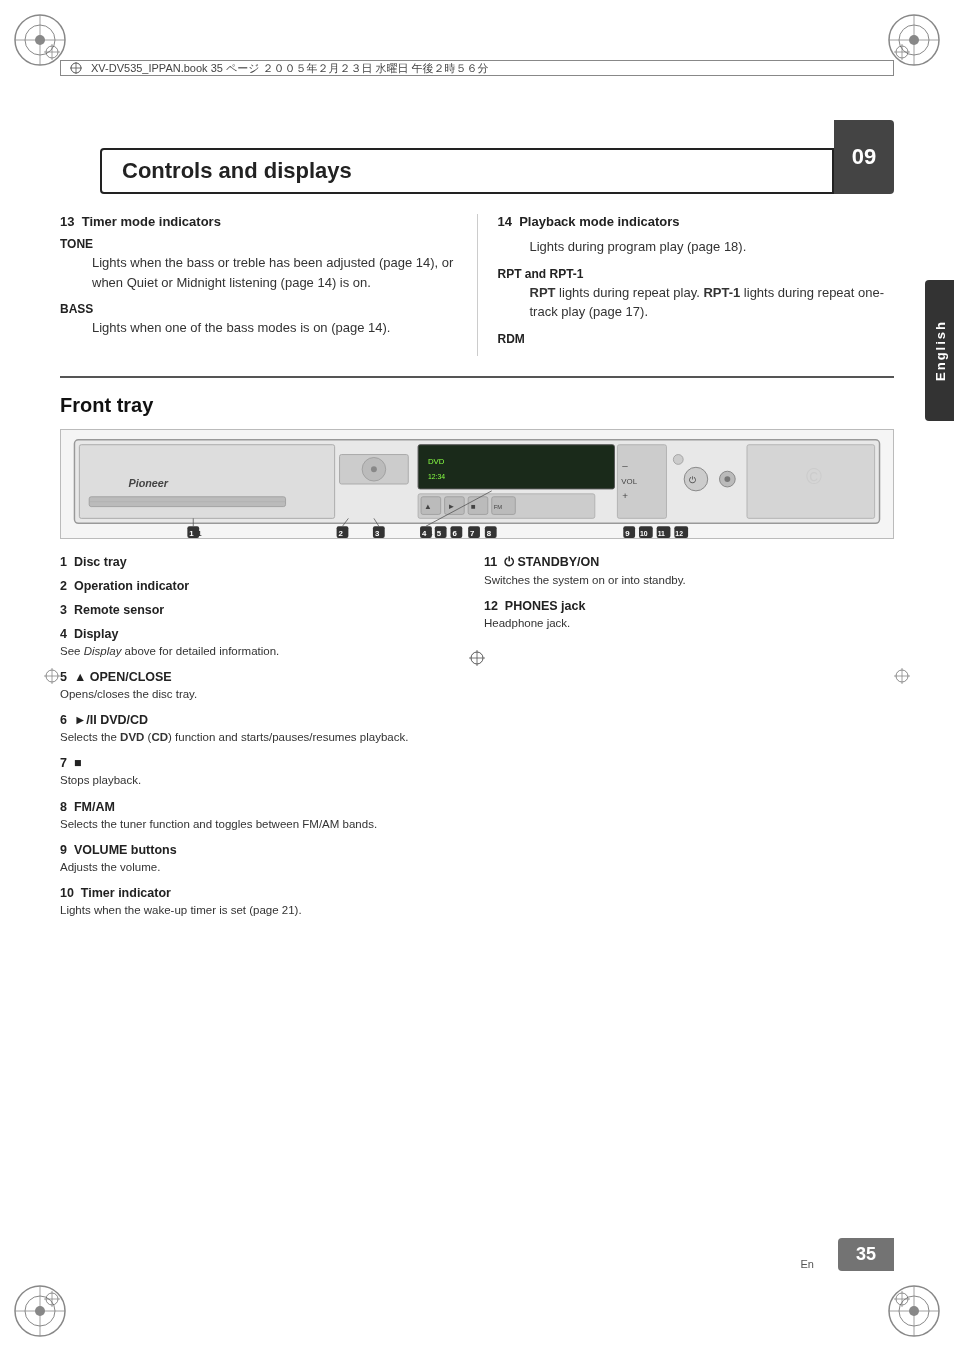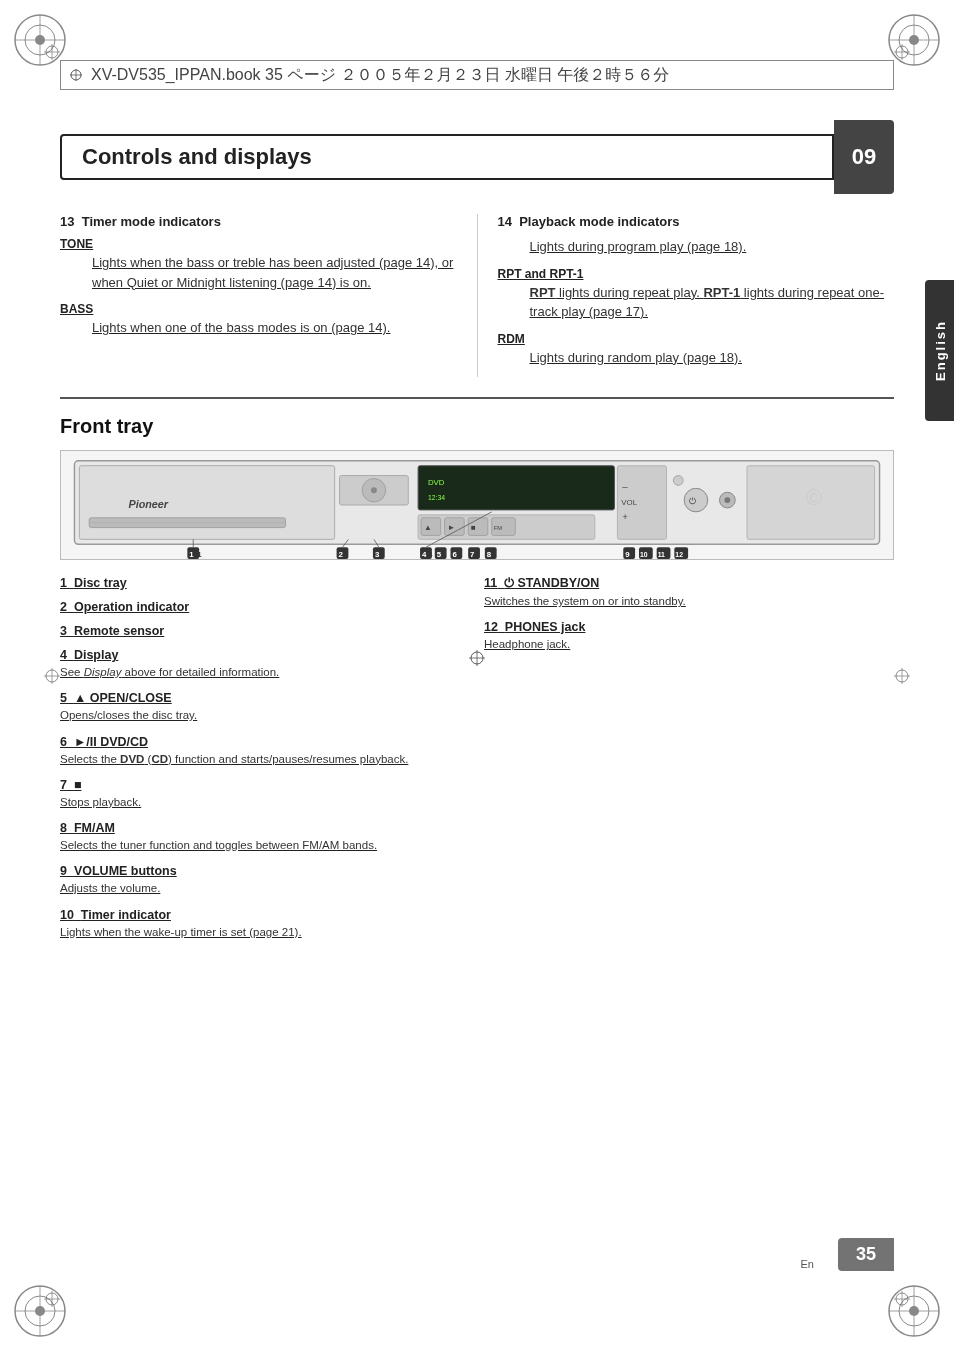--- a/index.html
+++ b/index.html
@@ -24,26 +24,26 @@
     .corner-tr { top: 10px; right: 10px; }
     .corner-bl { bottom: 10px; left: 10px; }
     .corner-br { bottom: 10px; right: 10px; }
 
     
     .header-bar {
       position: absolute;
       top: 60px;
       left: 60px;
       right: 60px;
-      height: 30px;
+      height: 16px;
       border: 1px solid #888;
       display: flex;
       align-items: center;
       padding: 0 8px;
-      font-size: 16px;
+      font-size: 11px;
       color: #444;
       background: #fff;
       text-align: right;
     }
     .header-crosshair {
       width: 14px;
       height: 14px;
       margin-right: 8px;
       flex-shrink: 0;
     }
@@ -53,23 +53,24 @@
       position: absolute;
       top: 100px;
       left: 60px;
       right: 60px;
       bottom: 60px;
     }
 
     
     .section-header {
       display: flex;
-      align-items: center;
+      align-items: flex-end;
       margin-bottom: 20px;
       margin-top: 20px;
+      margin-left: 40px;
     }
     .section-title-box {
       background: #fff;
       border: 2px solid #222;
       border-radius: 4px 0 0 4px;
       padding: 8px 20px;
       font-size: 22px;
       font-weight: bold;
       flex: 1;
       position: relative;
@@ -174,21 +175,20 @@
     .panel-items {
       display: flex;
       gap: 14px;
     }
     .panel-col {
       flex: 1;
     }
 
     .panel-item {
       margin-bottom: 10px;
-      text-decoration: underline;
     }
     .panel-item-header {
       font-size: 12.5px;
       font-weight: bold;
       margin-bottom: 2px;
     }
     .panel-item-header .num {
       font-weight: bold;
     }
     .panel-item-text {
@@ -377,21 +377,20 @@
       </div>
       <div class="panel-item">
         <div class="indicator-text">Lights during program play (page 18).</div>
       </div>
       <div class="panel-item">
         <div class="indicator-sub-title"><b>RPT and RPT-1</b></div>
         <div class="indicator-text"><b>RPT</b> lights during repeat play. <b>RPT-1</b> lights during repeat one-track play (page 17).</div>
       </div>
       <div class="panel-item">
         <div class="indicator-sub-title">RDM</div>
-        <div class="indicator-text">Lights during random play (page 18).</div>
       </div>
     </div>
   </div>
 
   <hr class="divider">
 
   <div class="front-panel-title">Front tray</div>
 
   <div class="front-panel-img">
     <svg class="device-svg" viewBox="0 0 830 110" xmlns="http://www.w3.org/2000/svg">

